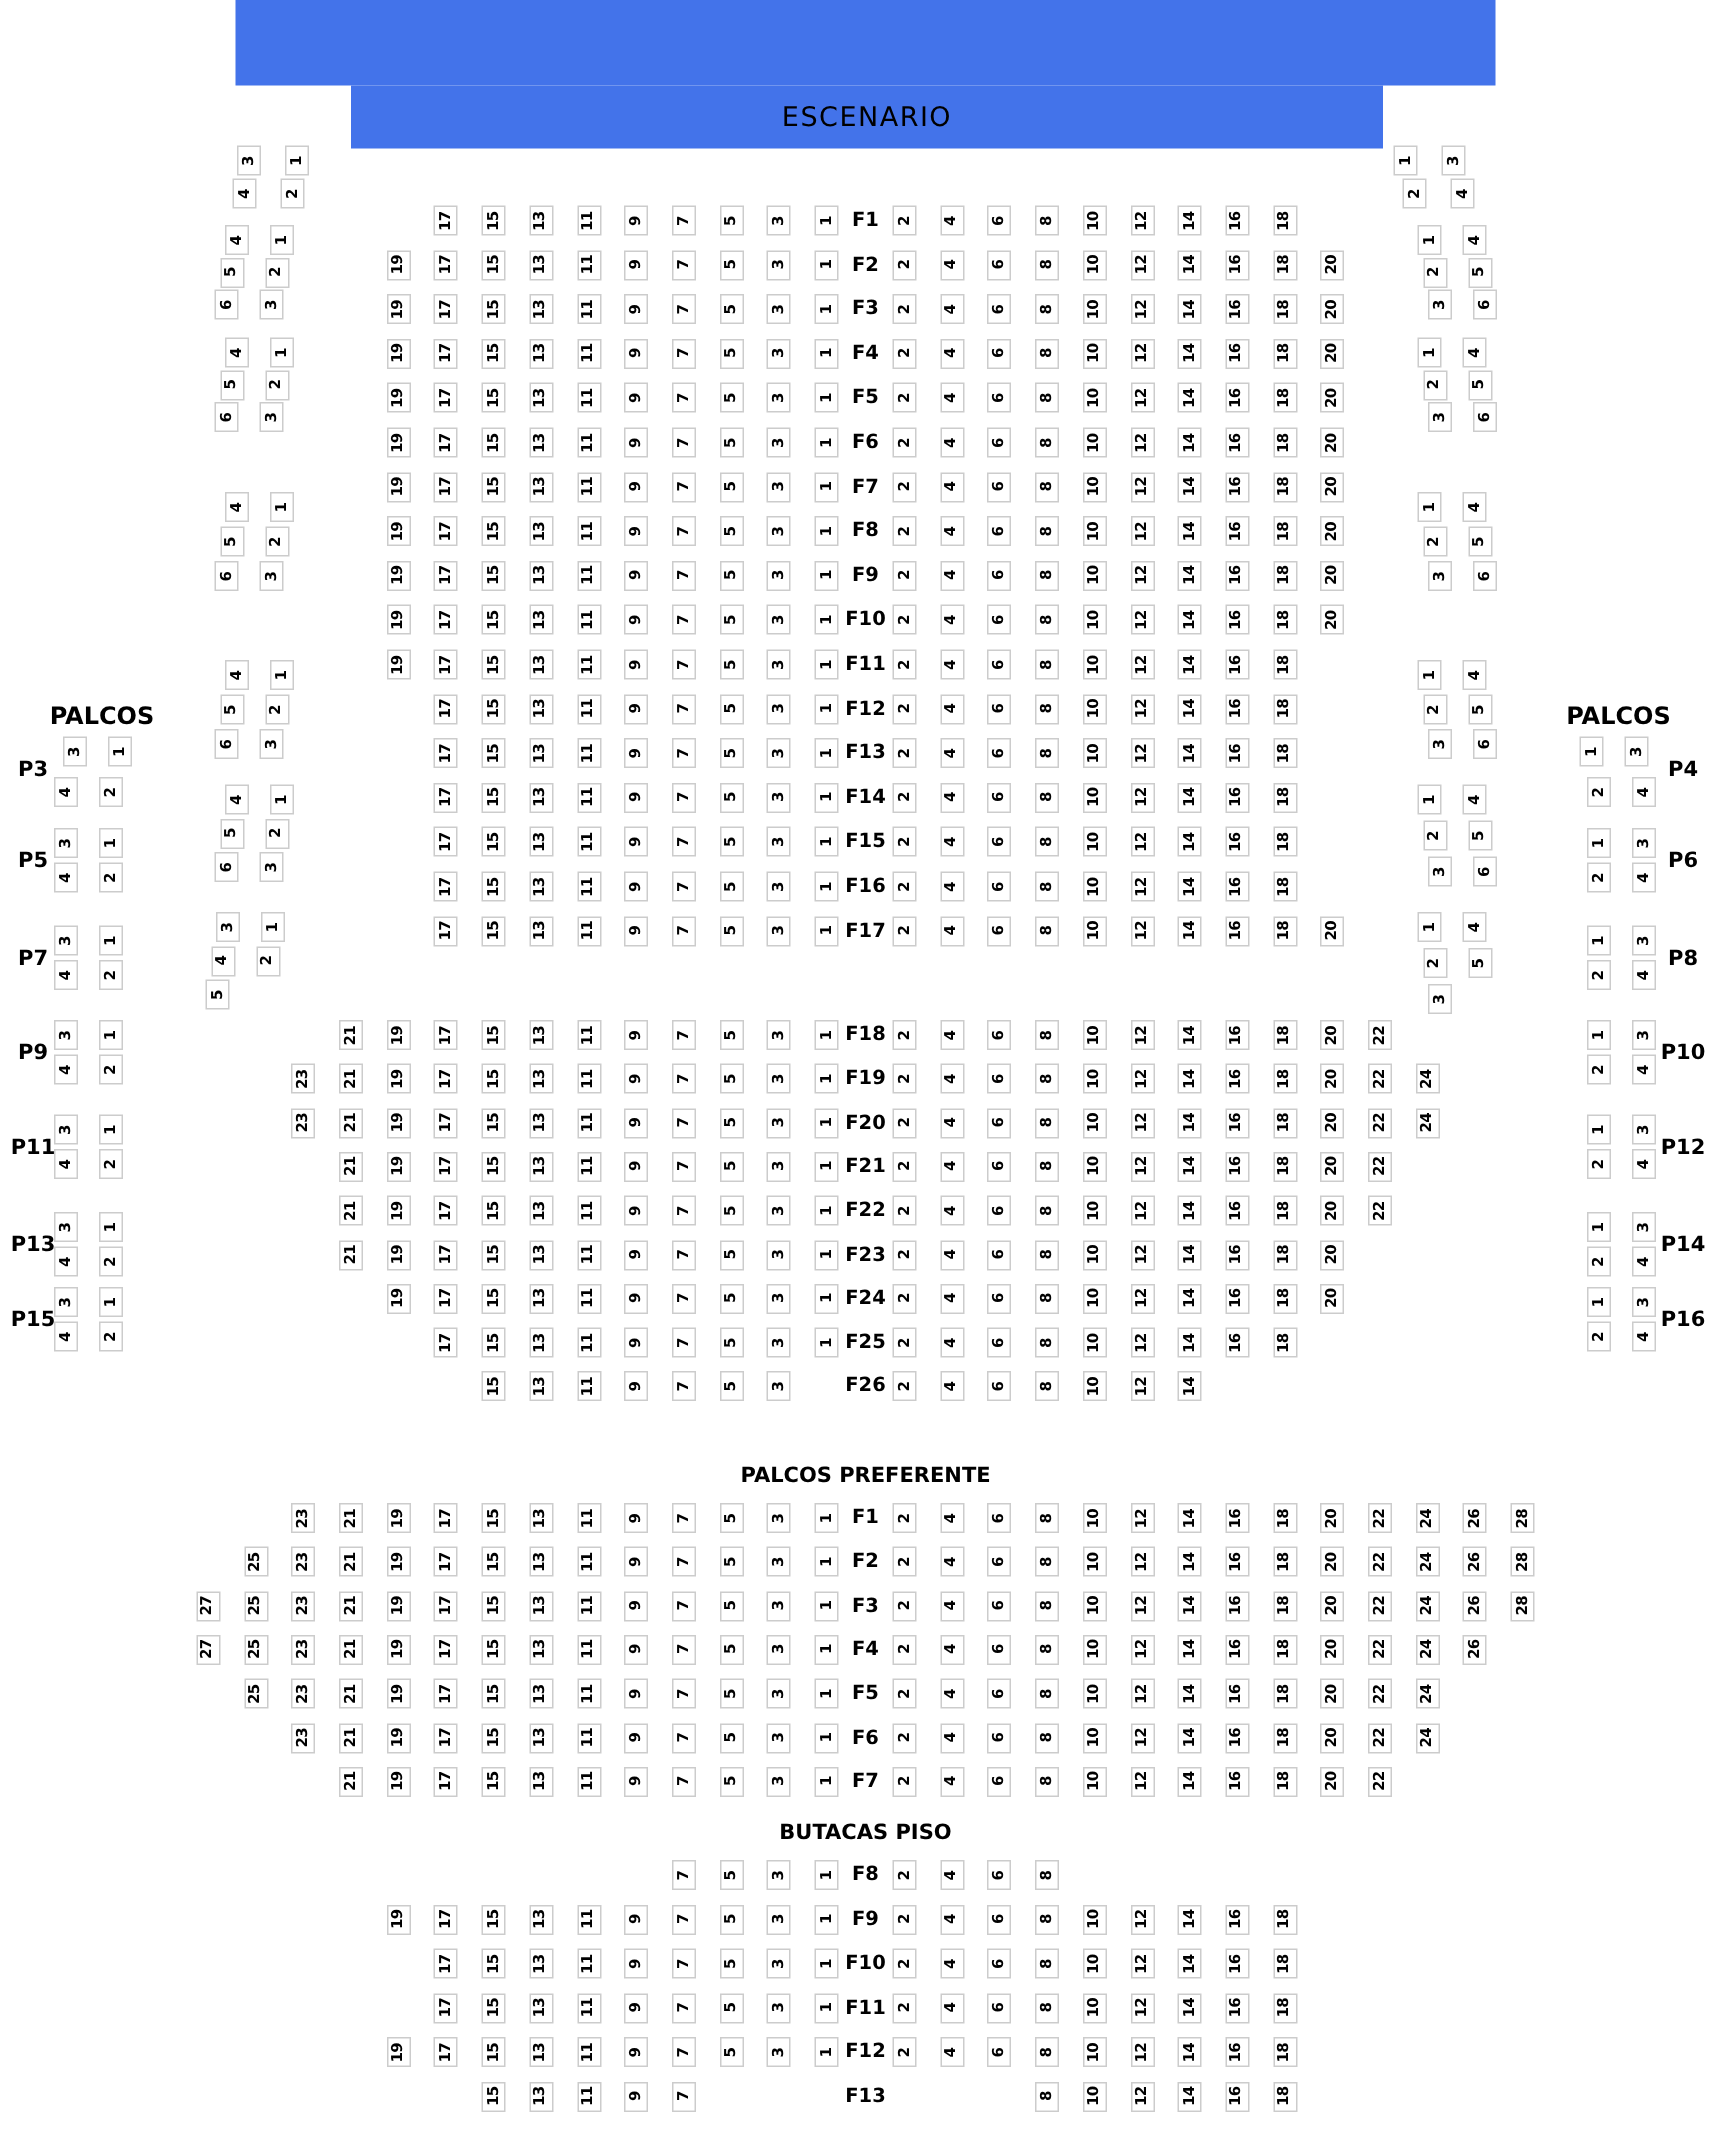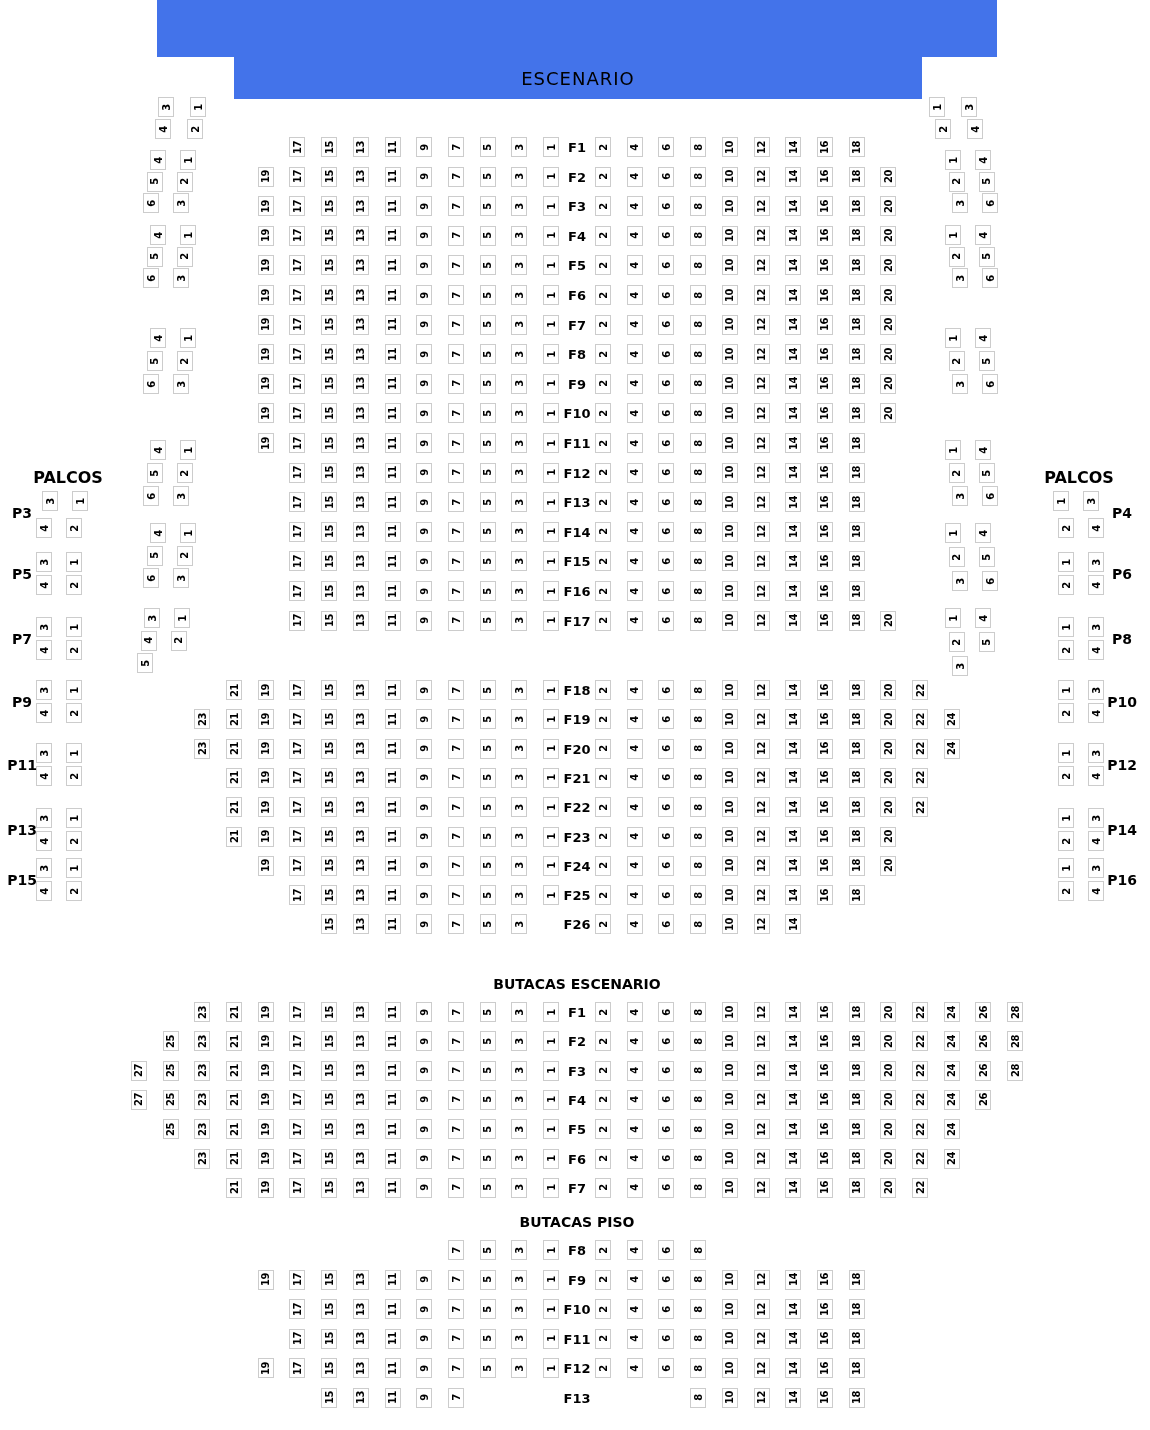--- a/index.html
+++ b/index.html
@@ -43,21 +43,21 @@
 </head>
 <body>
 
 <div class="stage-outer" style="background: rgb(67, 115, 234);"></div>
 <div class="stage-inner" style="background: rgb(67, 115, 234);">
   <span class="stage-label">ESCENARIO</span>
 </div>
 
 <div class="palcos-title" style="left:68px;top:477px;">PALCOS</div>
 <div class="palcos-title" style="left:1079px;top:477px;">PALCOS</div>
-<div class="section-title" style="left:577px;top:984px;">BUTACAS ESCENARIO</div>
+<div class="section-title" style="left:577px;top:984px;">PALCOS PREFERENTE</div>
 <div class="section-title" style="left:577px;top:1222px;">BUTACAS PISO</div>
 
 <div id="seats">
     <div class="seat" style="left: 289.4px; top: 137px; border-color: rgb(204, 204, 204);">
       <span>17</span>
     </div>
     <div class="seat" style="left: 321.1px; top: 137px; border-color: rgb(204, 204, 204);">
       <span>15</span>
     </div>
     <div class="seat" style="left: 352.8px; top: 137px; border-color: rgb(204, 204, 204);">

